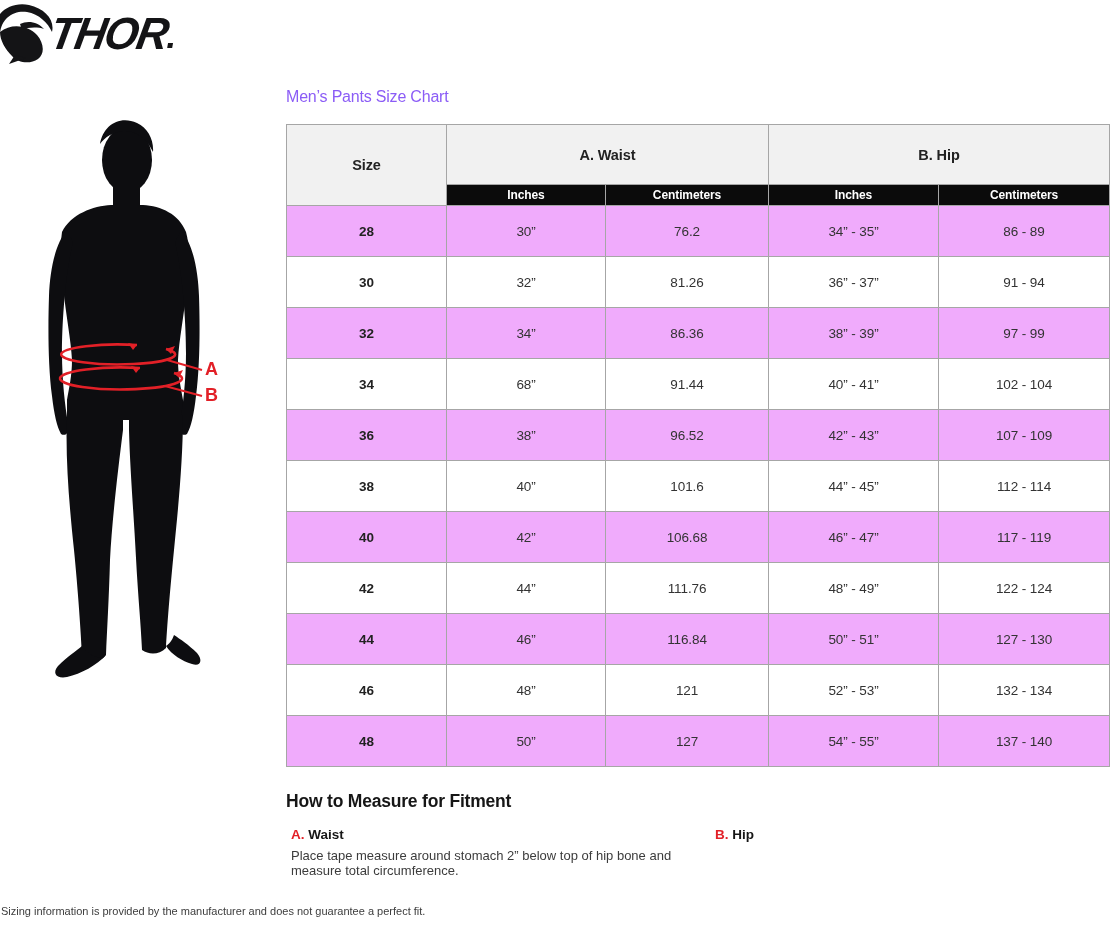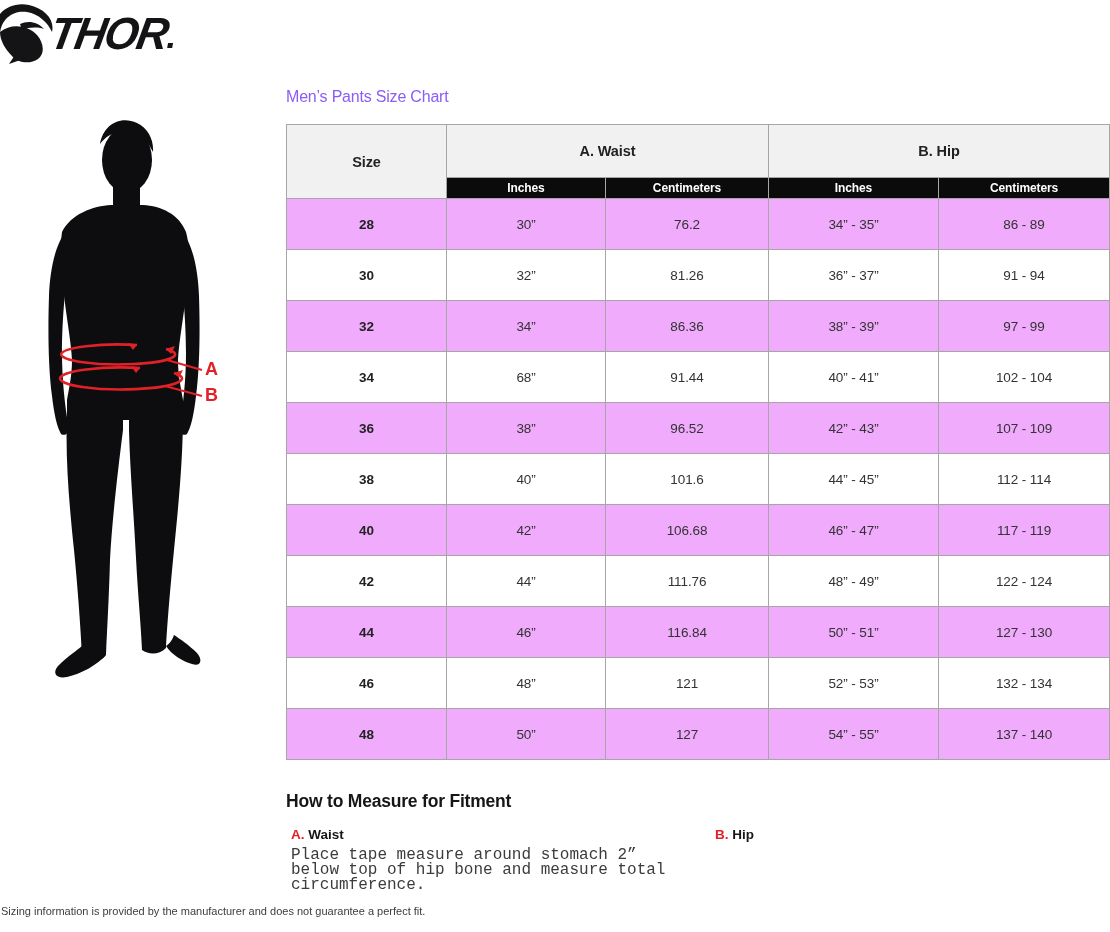--- a/index.html
+++ b/index.html
@@ -20,21 +20,21 @@
 
   table.size-chart {
     position: absolute; left: 286px; top: 124px;
     border-collapse: collapse; table-layout: fixed; width: 823px;
     font-size: 13.5px; color: #333333;
   }
   table.size-chart th, table.size-chart td {
     border: 1px solid #a6a6a6; text-align: center; vertical-align: middle;
     letter-spacing: -0.1px;
   }
-  tr.hdr-top { height: 53px; }
+  tr.hdr-top { height: 60px; }
   tr.hdr-sub { height: 21px; }
   tr.data-row { height: 51px; }
   th.group-hd {
     background: #f1f1f1; font-size: 14.5px; font-weight: bold; color: #222222;
   }
   th.sub-hd {
     background: #0b0b0b; color: #ffffff; font-size: 12px; font-weight: bold;
   }
   tr.data-row.alt td { background: #f0abfc; }
   td.size-cell { font-weight: bold; color: #222222; }
@@ -45,21 +45,21 @@
     font-size: 17.5px; font-weight: bold; letter-spacing: -0.2px; color: #161616; text-align: right;
   }
   .measure-cols {
     position: absolute; left: 291px; top: 827px; width: 818px;
     display: flex; flex-direction: row;
   }
   .measure-col-waist { width: 424px; padding-right: 24px; }
   .measure-col-hip   { width: 394px; }
   .measure-label { font-size: 13.5px; font-weight: bold; color: #161616; margin-bottom: 6px; }
   .measure-label .prefix { color: var(--accent, #e22027); }
-  .measure-desc { font-size: 16px; line-height: 15px; color: #3c3c3c; font-family: Liberation Mono, monospace; }
+  .measure-desc { font-size: 13px; line-height: 15px; color: #3c3c3c; }
 
   
   .disclaimer { position: absolute; left: 1px; top: 904px; font-size: 11px; line-height: 14px; color: #3c3c3c; }
 </style>
 </head>
 <body>
 
 <div class="brand">
   <svg width="180" height="62" viewBox="0 0 180 62">
     <g fill="#141416">

